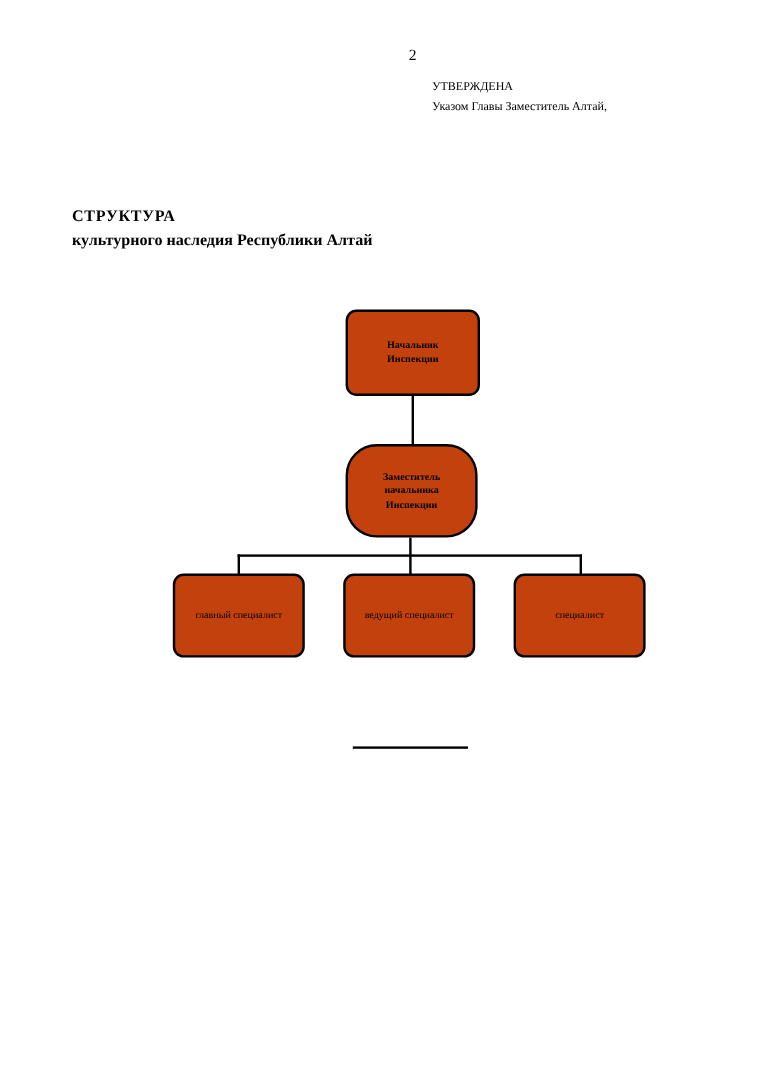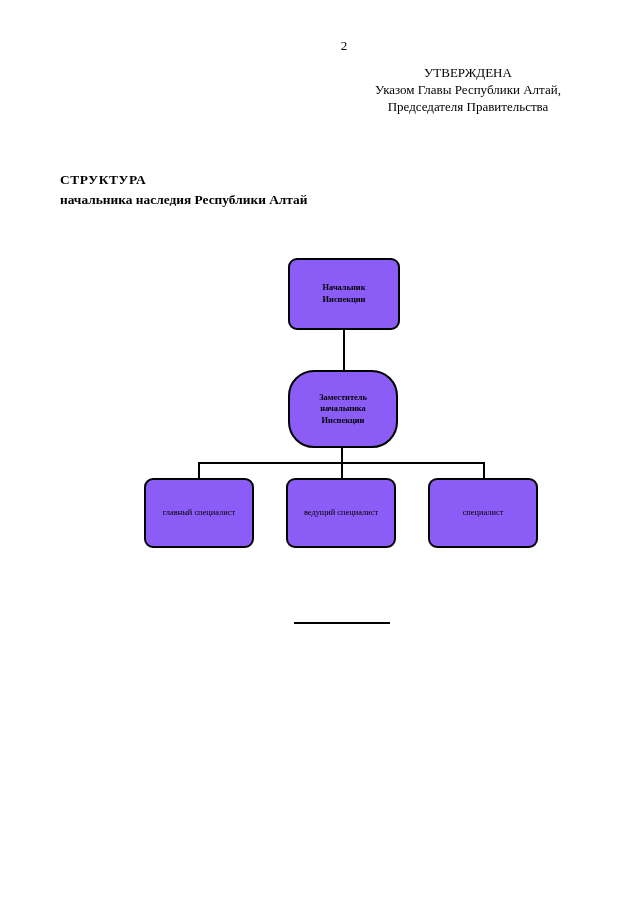--- a/index.html
+++ b/index.html
@@ -31,22 +31,21 @@
     line-height: 16px;
     letter-spacing: 0.2px;
   }
 
   
   .approval-block {
     position: absolute;
     top: 64px;
     left: 360px;
     width: 216px;
-    text-align: center;
-    font-size: 13px;
+    font-size: 10px;
     line-height: 17.2px;
   }
   .approval-line { white-space: nowrap; }
 
   
   .doc-title {
     position: absolute;
     top: 170px;
     left: 60px;
     width: 520px;
@@ -64,21 +63,21 @@
     left: 0;
     width: 640px;
     height: 905px;
     pointer-events: none;
   }
   .node {
     position: absolute;
     box-sizing: border-box;
     border: 2px solid #000000;
     border-radius: 9px;
-    background: #8b5cf6;
+    background: #c2410c;
     display: flex;
     align-items: center;
     justify-content: center;
     text-align: center;
     pointer-events: auto;
   }
   .node-label {
     display: block;
     white-space: pre-line;
     line-height: 11.6px;
@@ -180,27 +179,26 @@
 </style>
 </head>
 <body>
 
 <div class="page">
 
   <div class="page-number">2</div>
 
   <div class="approval-block">
     <div class="approval-line">УТВЕРЖДЕНА</div>
-    <div class="approval-line">Указом Главы Республики Алтай,</div>
-    <div class="approval-line">Председателя Правительства</div>
+    <div class="approval-line">Указом Главы Заместитель Алтай,</div>
   </div>
 
   <div class="doc-title">
     <div class="title-main">СТРУКТУРА</div>
-    <div>начальника наследия Республики Алтай</div>
+    <div>культурного наследия Республики Алтай</div>
   </div>
 
   <div class="org-chart">
 
     <div class="connector conn-chief-deputy"></div>
     <div class="connector conn-deputy-stem"></div>
     <div class="connector conn-bus"></div>
     <div class="connector conn-drop-left"></div>
     <div class="connector conn-drop-mid"></div>
     <div class="connector conn-drop-right"></div>

